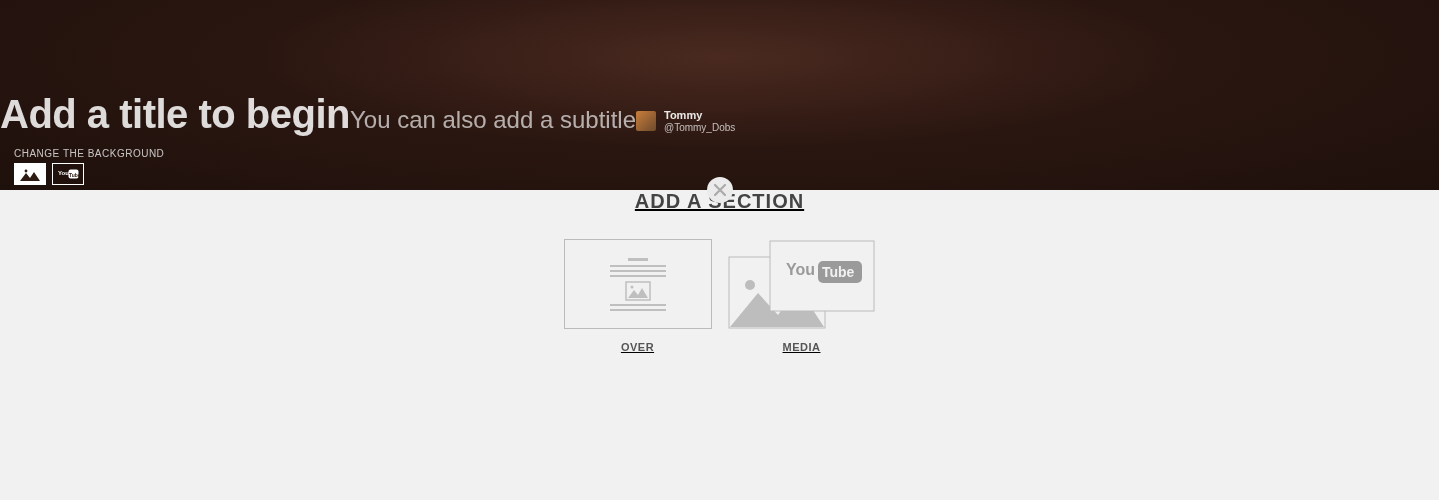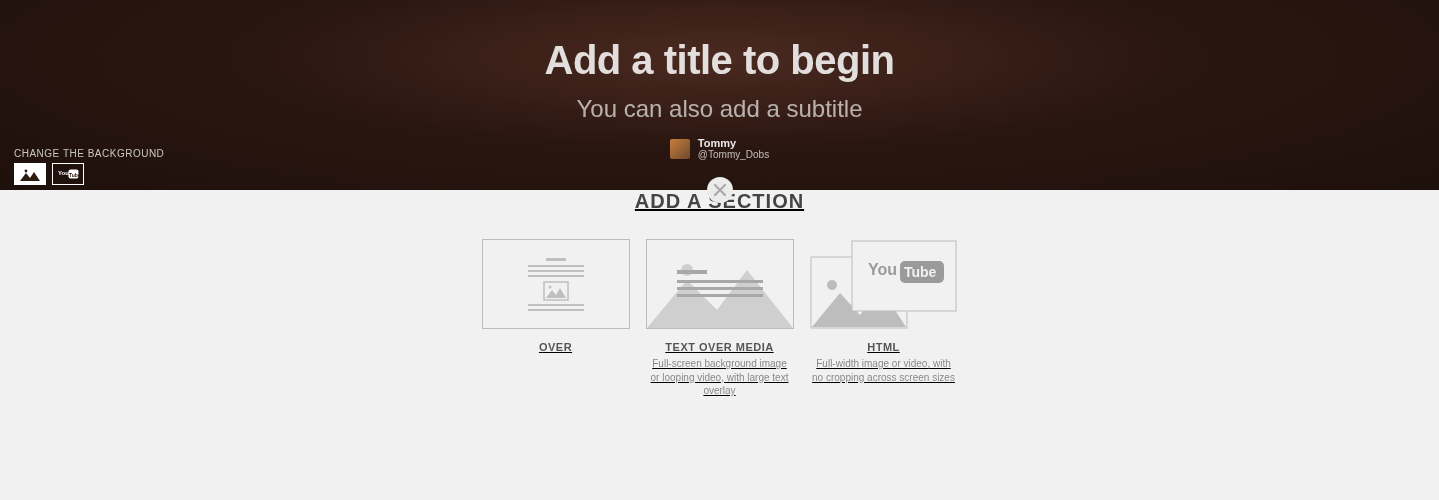--- a/index.html
+++ b/index.html
@@ -9,21 +9,20 @@
     height: 500px;
     overflow: hidden;
     background: #f1f1f1;
   }
   .hero {
     position: relative;
     width: 100%;
     height: 190px;
     background: radial-gradient(ellipse 80% 120% at 50% 30%, #4a2a20 0%, #2a1610 40%, #1a0e0a 100%);
     display: flex;
-    flex-direction: column;
     align-items: center;
     padding-top: 38px;
   }
   .hero-title {
     font-size: 40px;
     font-weight: 600;
     color: rgba(255,255,255,0.85);
     letter-spacing: -0.5px;
   }
   .hero-subtitle {
@@ -198,45 +197,30 @@
           <rect x="36" y="30" width="24" height="18" fill="none" stroke="#bfbfbf" stroke-width="1.5"></rect>
           <circle cx="42" cy="35" r="1.5" fill="#bfbfbf"></circle>
           <path d="M38 46 L44 38 L48 43 L52 36 L58 46 Z" fill="#bfbfbf"></path>
           <rect x="20" y="52" width="56" height="2" fill="#bfbfbf"></rect>
           <rect x="20" y="57" width="56" height="2" fill="#bfbfbf"></rect>
         </svg>
       </div>
       <div class="card-title">OVER</div>
     </div>
 
-    <div class="card">
-      <div class="card-preview">
-        <svg width="146" height="88" viewBox="0 0 146 88">
-          <circle cx="40" cy="30" r="6" fill="#cfcfcf"></circle>
-          <path d="M0 88 L40 40 L70 70 L100 30 L146 88 Z" fill="#cfcfcf"></path>
-          <rect x="30" y="30" width="30" height="4" fill="#a8a8a8"></rect>
-          <rect x="30" y="40" width="86" height="3" fill="#a8a8a8"></rect>
-          <rect x="30" y="47" width="86" height="3" fill="#a8a8a8"></rect>
-          <rect x="30" y="54" width="86" height="3" fill="#a8a8a8"></rect>
-        </svg>
-      </div>
-      <div class="card-title">TEXT OVER MEDIA</div>
-      <div class="card-desc">Full-screen background image or looping video, with large text overlay</div>
-    </div>
 
     <div class="card">
       <div class="card-preview" style="border:none;position:relative;">
         <svg width="148" height="90" viewBox="0 0 148 90">
           <rect x="1" y="18" width="96" height="71" fill="none" stroke="#bbb" stroke-width="1"></rect>
           <circle cx="22" cy="46" r="5" fill="#bdbdbd"></circle>
           <path d="M2 88 L30 54 L50 76 L70 48 L96 88 Z" fill="#bdbdbd"></path>
           <rect x="42" y="2" width="104" height="70" fill="#f1f1f1" stroke="#bbb" stroke-width="1"></rect>
           <text x="58" y="36" font-size="16" font-weight="700" fill="#9a9a9a" font-family="Arial">You</text>
           <rect x="90" y="22" width="44" height="22" rx="5" fill="#9a9a9a"></rect>
           <text x="94" y="38" font-size="14" font-weight="700" fill="#f1f1f1" font-family="Arial">Tube</text>
         </svg>
       </div>
-      <div class="card-title">HTML</div>
-      <div class="card-desc">Full-width image or video, with no cropping across screen sizes</div>
+      <div class="card-title">MEDIA</div>
     </div>
 
   </div>
 </div>
 
 </body></html>

